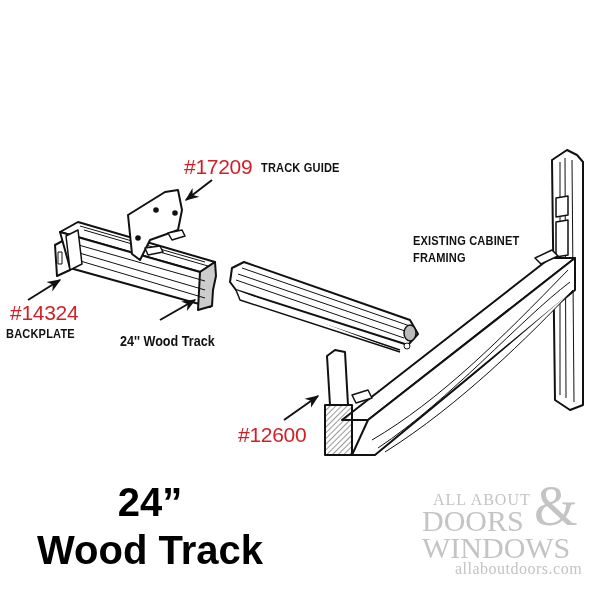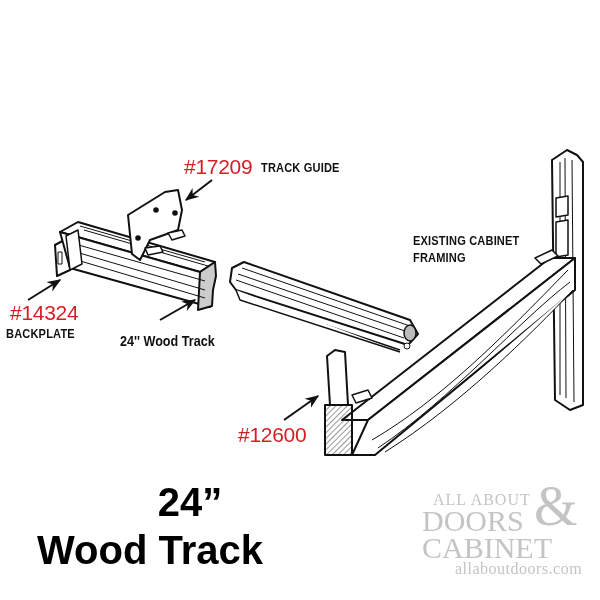--- a/index.html
+++ b/index.html
@@ -112,22 +112,22 @@
 <div class="lbl part-num" style="left:10px; top:302px;">#14324</div>
 <div class="lbl cap" style="left:6px; top:327px;">BACKPLATE</div>
 
 <div class="lbl track-cap" style="left:120px; top:334px;">24'' Wood Track</div>
 
 <div class="lbl cap" style="left:413px; top:234px;">EXISTING CABINET</div>
 <div class="lbl cap" style="left:413px; top:251px;">FRAMING</div>
 
 <div class="lbl part-num" style="left:238px; top:424px;">#12600</div>
 
-<div class="lbl title" style="left:0; top:482px; width:300px;padding-left:40px;">24”</div>
+<div class="lbl title" style="left:0; top:482px; width:300px;">24”</div>
 <div class="lbl title" style="left:0; top:530px; width:300px;">Wood Track</div>
 
 <div>
   <div class="wm wm-top">ALL ABOUT</div>
   <div class="wm wm-amp">&amp;</div>
   <div class="wm wm-mid">DOORS</div>
-  <div class="wm wm-bot">CABINET</div>
+  <div class="wm wm-bot">WINDOWS</div>
   <div class="wm wm-url">allaboutdoors.com</div>
 </div>
 
 </body></html>

